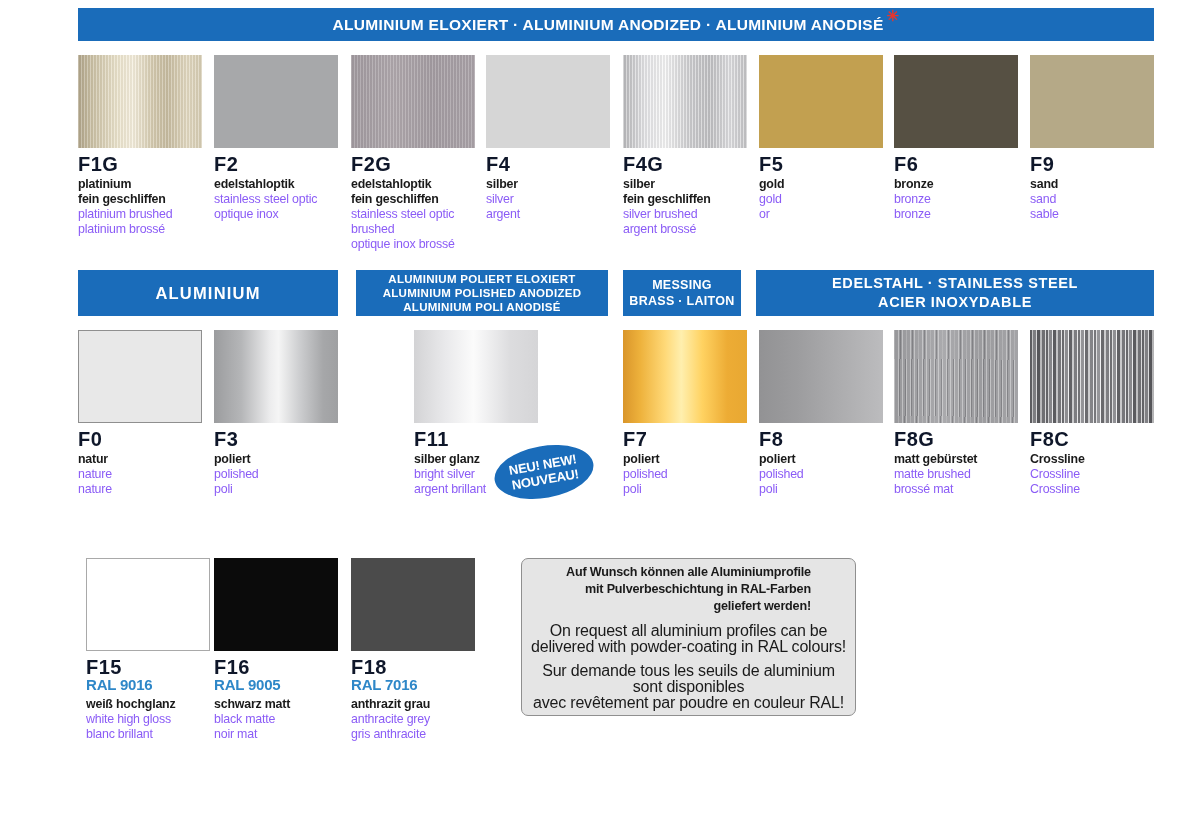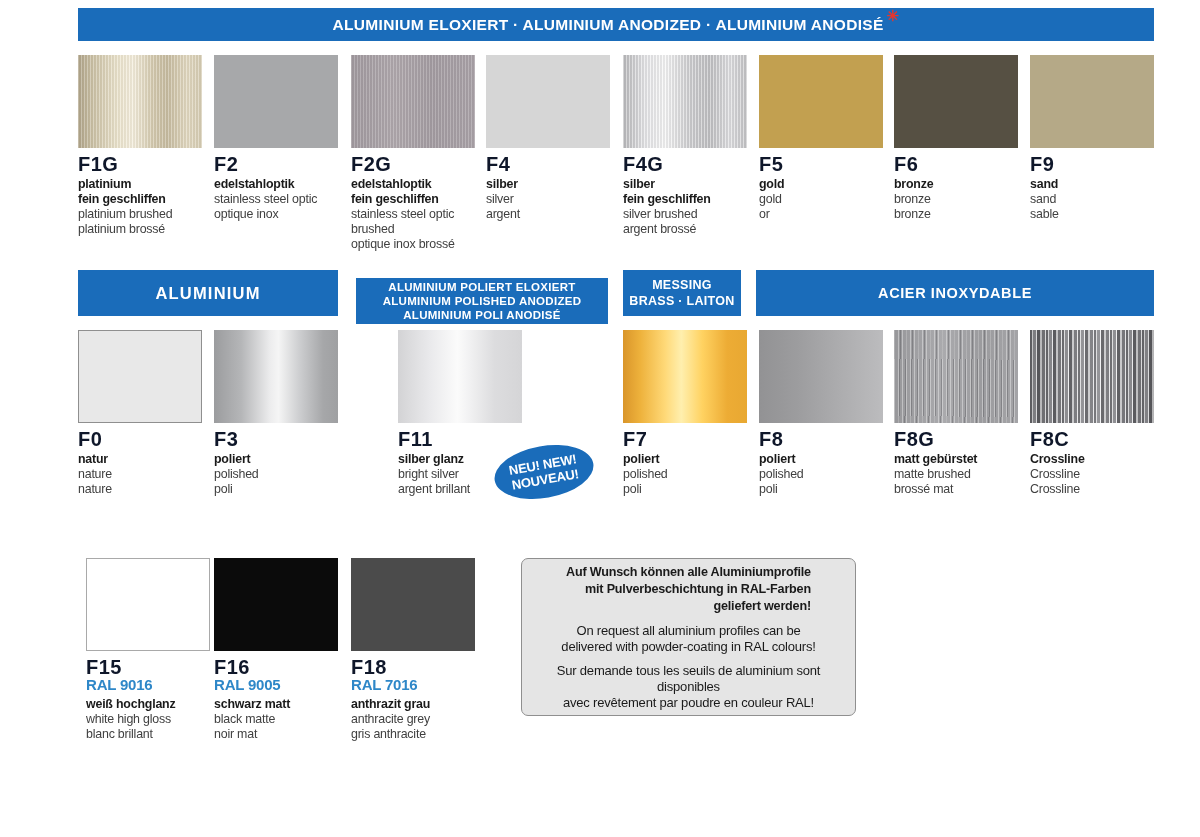--- a/index.html
+++ b/index.html
@@ -24,21 +24,21 @@
     font-weight:bold;
     display:flex;
     flex-direction:column;
     align-items:center;
     justify-content:center;
     text-align:center;
     letter-spacing:0.3px;
   }
   .banner-top    { left:62px;  top:8px;   width:1076px; height:33px; font-size:15.5px; overflow:visible; flex-direction:row; }
   .banner-alu    { left:62px;  top:270px; width:260px;  height:46px; font-size:16.5px; letter-spacing:1.2px; }
-  .banner-pol    { left:340px; top:278px; width:252px;  height:46px; font-size:11.5px; line-height:14px; }
+  .banner-pol    { left:340px; top:270px; width:252px;  height:46px; font-size:11.5px; line-height:14px; }
   .banner-brass  { left:607px; top:270px; width:118px;  height:46px; font-size:12.5px; line-height:16px; }
   .banner-inox   { left:740px; top:270px; width:398px;  height:46px; font-size:14.5px; line-height:19px; letter-spacing:0.6px; }
   .banner-powder { left:62px;  top:518px; width:778px;  height:32px; font-size:15px; flex-direction:row; }
   .asterisk {
     color:#e8352c;
     font-size:15px;
     font-weight:bold;
     position:relative;
     top:-9px;
     margin-left:3px;
@@ -61,21 +61,21 @@
     color:#0f172a;
     letter-spacing:0.5px;
   }
   .ral {
     font-size:15px;
     font-weight:bold;
     color:#2e87c8;
     margin-top:2px;
   }
   .de { font-weight:bold; white-space:pre-line; margin-top:5px; }
-  .lang { color:#404040; }
+  .lang { color:#8b5cf6; }
   .sw-f1g { background:
       repeating-linear-gradient(90deg, rgba(255,255,255,0.25) 0 1px, rgba(90,80,55,0.08) 1px 3px),
       linear-gradient(90deg,#b0a48a 0%,#cdc3a8 12%,#ece5cf 32%,#f5efdf 44%,#d6ccb2 60%,#c8bda2 72%,#e3dac3 88%,#d6cdb4 100%); }
   .sw-f2  { background:#a7a8aa; }
   .sw-f2g { background:
       repeating-linear-gradient(90deg, rgba(255,255,255,0.16) 0 1px, rgba(60,50,60,0.08) 1px 3px),
       linear-gradient(90deg,#a39ca1 0%,#b2abaf 35%,#a69fa4 65%,#aca5aa 100%); }
   .sw-f4  { background:#d6d6d6; }
   .sw-f4g { background:
       repeating-linear-gradient(90deg, rgba(255,255,255,0.35) 0 1px, rgba(70,70,75,0.10) 1px 3px),
@@ -136,21 +136,21 @@
     border:1px solid #8f8f8f;
     border-radius:7px;
     display:flex;
     flex-direction:column;
     align-items:center;
     justify-content:center;
     text-align:center;
     color:#1a1a1a;
     padding:6px 4px;
   }
-  .info-box p { margin:4px 0; white-space:pre-line; font-size:13px; line-height:16px; letter-spacing:-0.2px; }
+  .info-box p { margin:4px 0; white-space:pre-line; font-size:16px; line-height:16px; letter-spacing:-0.2px; }
   .info-box .info-de { font-weight:bold; font-size:12.6px; line-height:17px;text-align:right; }
 </style>
 </head>
 <body>
 
 <div class="page">
 
   <div class="banner banner-top">
     <span>ALUMINIUM ELOXIERT  ·  ALUMINIUM ANODIZED  ·  ALUMINIUM ANODISÉ</span>
     <span class="asterisk">✳</span>
@@ -222,38 +222,39 @@
   <div class="banner banner-pol">
     <div>ALUMINIUM POLIERT ELOXIERT</div>
     <div>ALUMINIUM POLISHED ANODIZED</div>
     <div>ALUMINIUM POLI ANODISÉ</div>
   </div>
   <div class="banner banner-brass">
     <div>MESSING</div>
     <div>BRASS · LAITON</div>
   </div>
   <div class="banner banner-inox">
+    <div>EDELSTAHL  ·  STAINLESS STEEL</div>
     <div>ACIER INOXYDABLE</div>
   </div>
 
   <div class="cell" style="left:62px;top:330px">
     <div class="swatch sw-f0"></div>
     <div class="code">F0</div>
     <div class="de">natur</div>
     <div class="lang">nature</div>
     <div class="lang">nature</div>
   </div>
   <div class="cell" style="left:198px;top:330px">
     <div class="swatch sw-f3"></div>
     <div class="code">F3</div>
     <div class="de">poliert</div>
     <div class="lang">polished</div>
     <div class="lang">poli</div>
   </div>
-  <div class="cell" style="left:382px;top:330px">
+  <div class="cell" style="left:398px;top:330px">
     <div class="swatch sw-f11"></div>
     <div class="code">F11</div>
     <div class="de">silber glanz</div>
     <div class="lang">bright silver</div>
     <div class="lang">argent brillant</div>
   </div>
   <div class="cell" style="left:607px;top:330px">
     <div class="swatch sw-f7"></div>
     <div class="code">F7</div>
     <div class="de">poliert</div>

